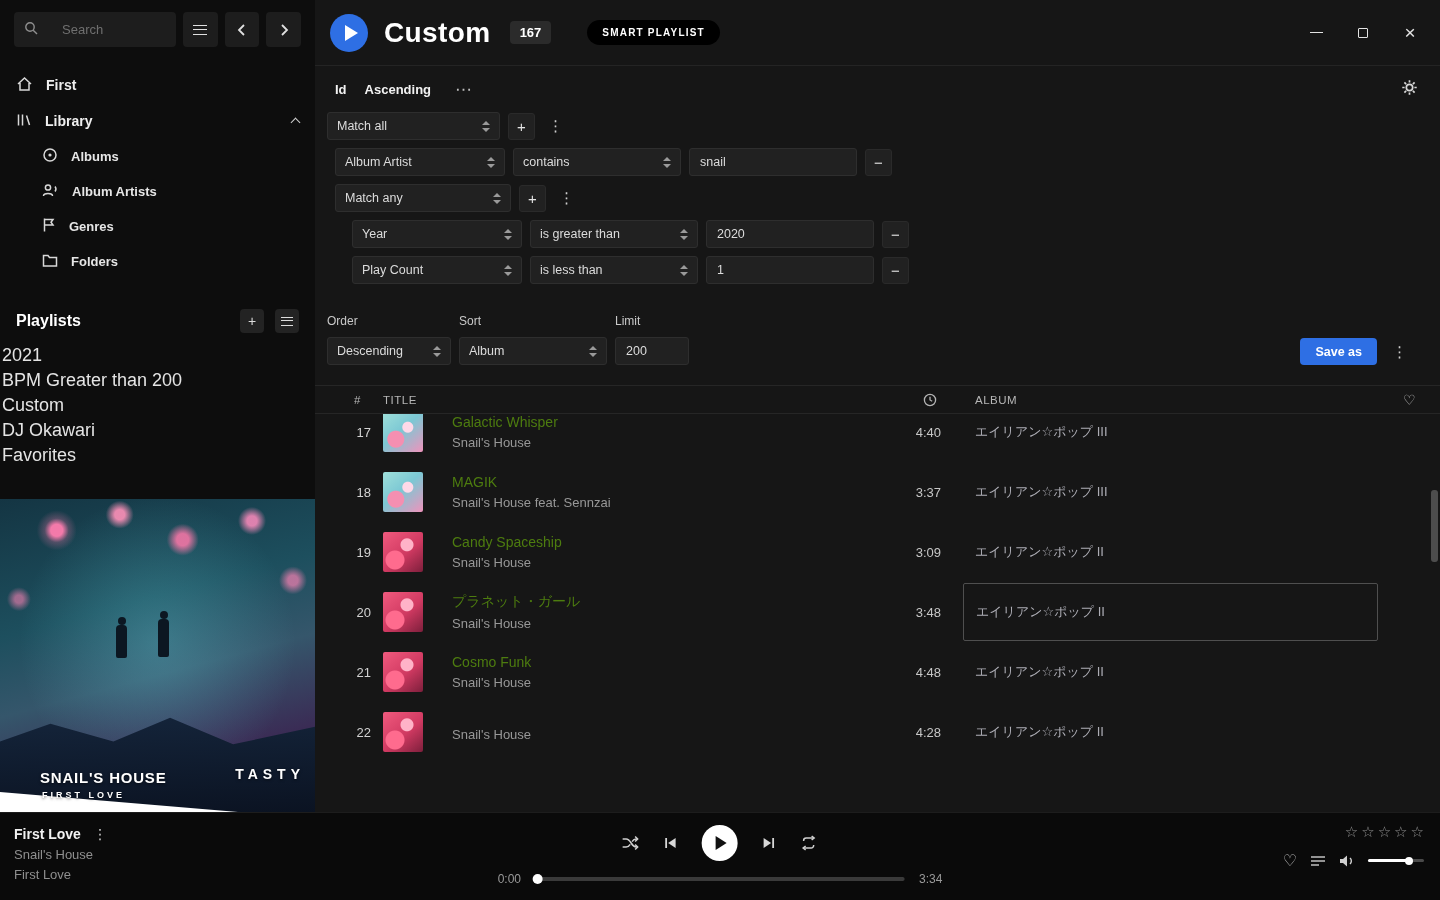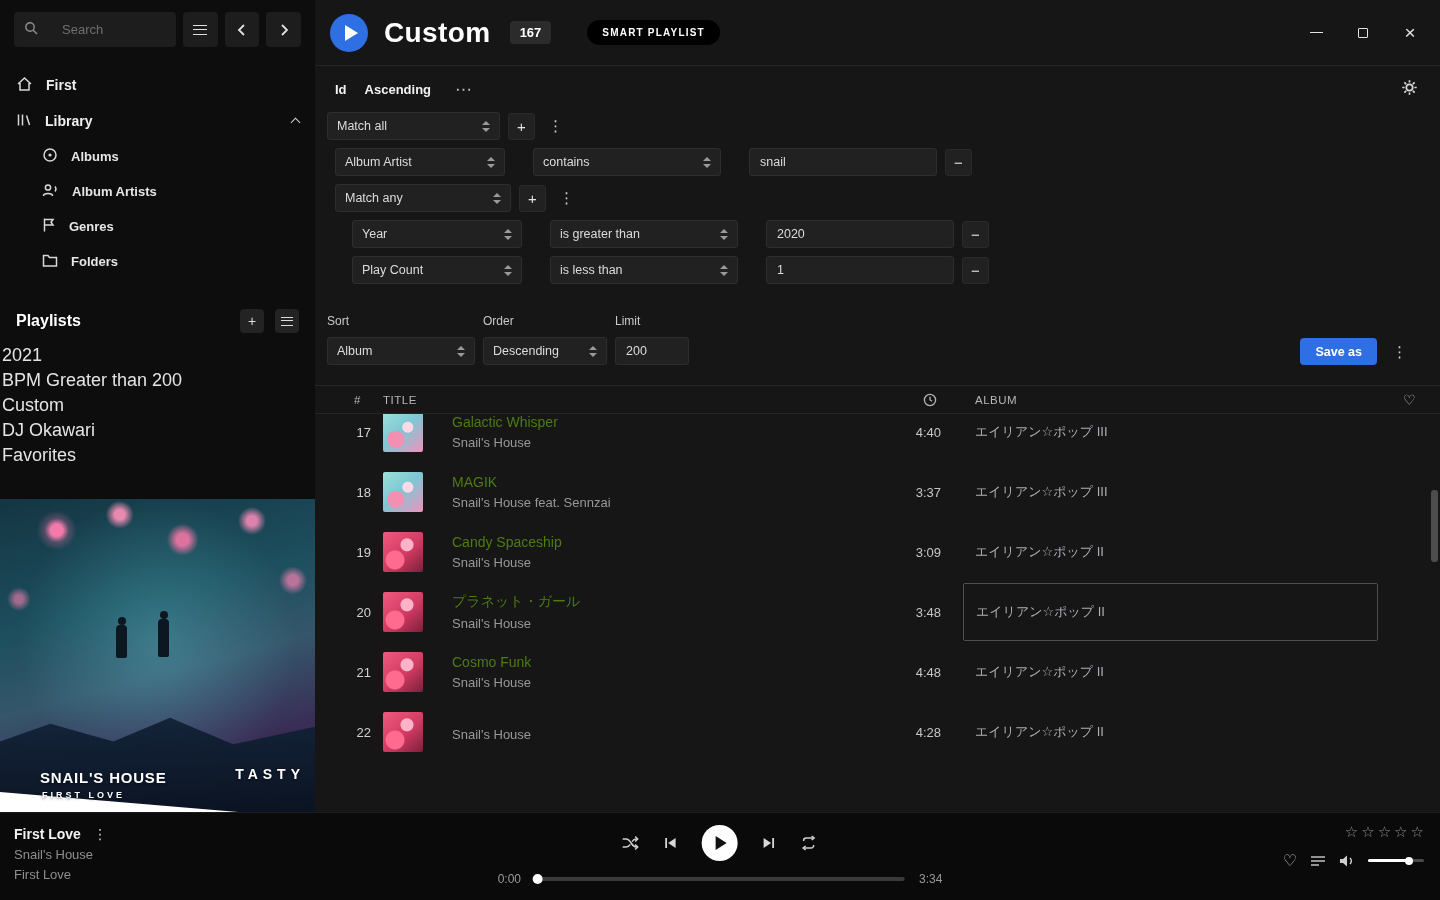--- a/index.html
+++ b/index.html
@@ -97,21 +97,21 @@
   .qe-row { display:flex; align-items:center; gap:8px; margin-bottom:8px; }
   .ind-1 { margin-left:8px; } .ind-2 { margin-left:25px; }
   .sel { height:28px; background:#212121; border:1px solid #2e2e2e; border-radius:3px;
     display:flex; align-items:center; justify-content:space-between; gap:8px; padding:0 9px;
     color:#dcdcdc; font-size:12.5px; cursor:pointer; }
   .caret { position:relative; width:8px; height:13px; flex:0 0 auto; }
   .caret::before { content:""; position:absolute; top:1px; left:0; border-left:4px solid transparent;
     border-right:4px solid transparent; border-bottom:4px solid #9a9a9a; }
   .caret::after { content:""; position:absolute; bottom:1px; left:0; border-left:4px solid transparent;
     border-right:4px solid transparent; border-top:4px solid #9a9a9a; }
-  .w173{width:173px;} .w176{width:176px;} .w170{width:170px;} .w168{width:188px;margin-left:20px;} .w148{width:148px;} .w124{width:124px;} .w74{width:74px;}
+  .w173{width:173px;} .w176{width:176px;} .w170{width:170px;} .w168{width:168px;} .w148{width:148px;} .w124{width:124px;} .w74{width:74px;}
   .txt-input { height:28px; background:#212121; border:1px solid #2e2e2e; border-radius:3px; color:#dcdcdc;
     font-size:12.5px; padding:0 10px; outline:none; font-family:inherit; }
   .sq-btn { width:27px; height:27px; background:#212121; border:1px solid #2a2a2a; border-radius:3px;
     color:#e3e3e3; font-size:15px; display:flex; align-items:center; justify-content:center; cursor:pointer; }
   .kebab-btn { background:none; border:none; color:#cfcfcf; font-size:15px; padding:0 5px; cursor:pointer; }
 
   .sol-row { display:flex; align-items:flex-end; gap:8px; margin:30px 28px 0 12px; }
   .sol-group { display:flex; flex-direction:column; gap:9px; }
   .sol-label { color:#c9c9c9; font-size:12px; }
   .sol-right { margin-left:auto; display:flex; align-items:center; gap:10px; }
@@ -382,30 +382,30 @@
           <span>is less than</span>
             <span class="caret"></span>
         </div>
         <input class="txt-input w168" type="text" value="1" style="">
         <button class="sq-btn">−</button>
       </div>
     </section>
 
     <div class="sol-row">
       <div class="sol-group">
+        <span class="sol-label">Order</span>
+        <div class="sel w124">
+          <span>Descending</span>
+            <span class="caret"></span>
+        </div>
+      </div>
+      <div class="sol-group">
         <span class="sol-label">Sort</span>
         <div class="sel w148">
           <span>Album</span>
-            <span class="caret"></span>
-        </div>
-      </div>
-      <div class="sol-group">
-        <span class="sol-label">Order</span>
-        <div class="sel w124">
-          <span>Descending</span>
             <span class="caret"></span>
         </div>
       </div>
       <div class="sol-group">
         <span class="sol-label">Limit</span>
         <input class="txt-input w74" type="text" value="200" style="">
       </div>
       <div class="sol-right">
         <button class="save-btn">Save as</button>
         <button class="kebab-btn">⋮</button>

